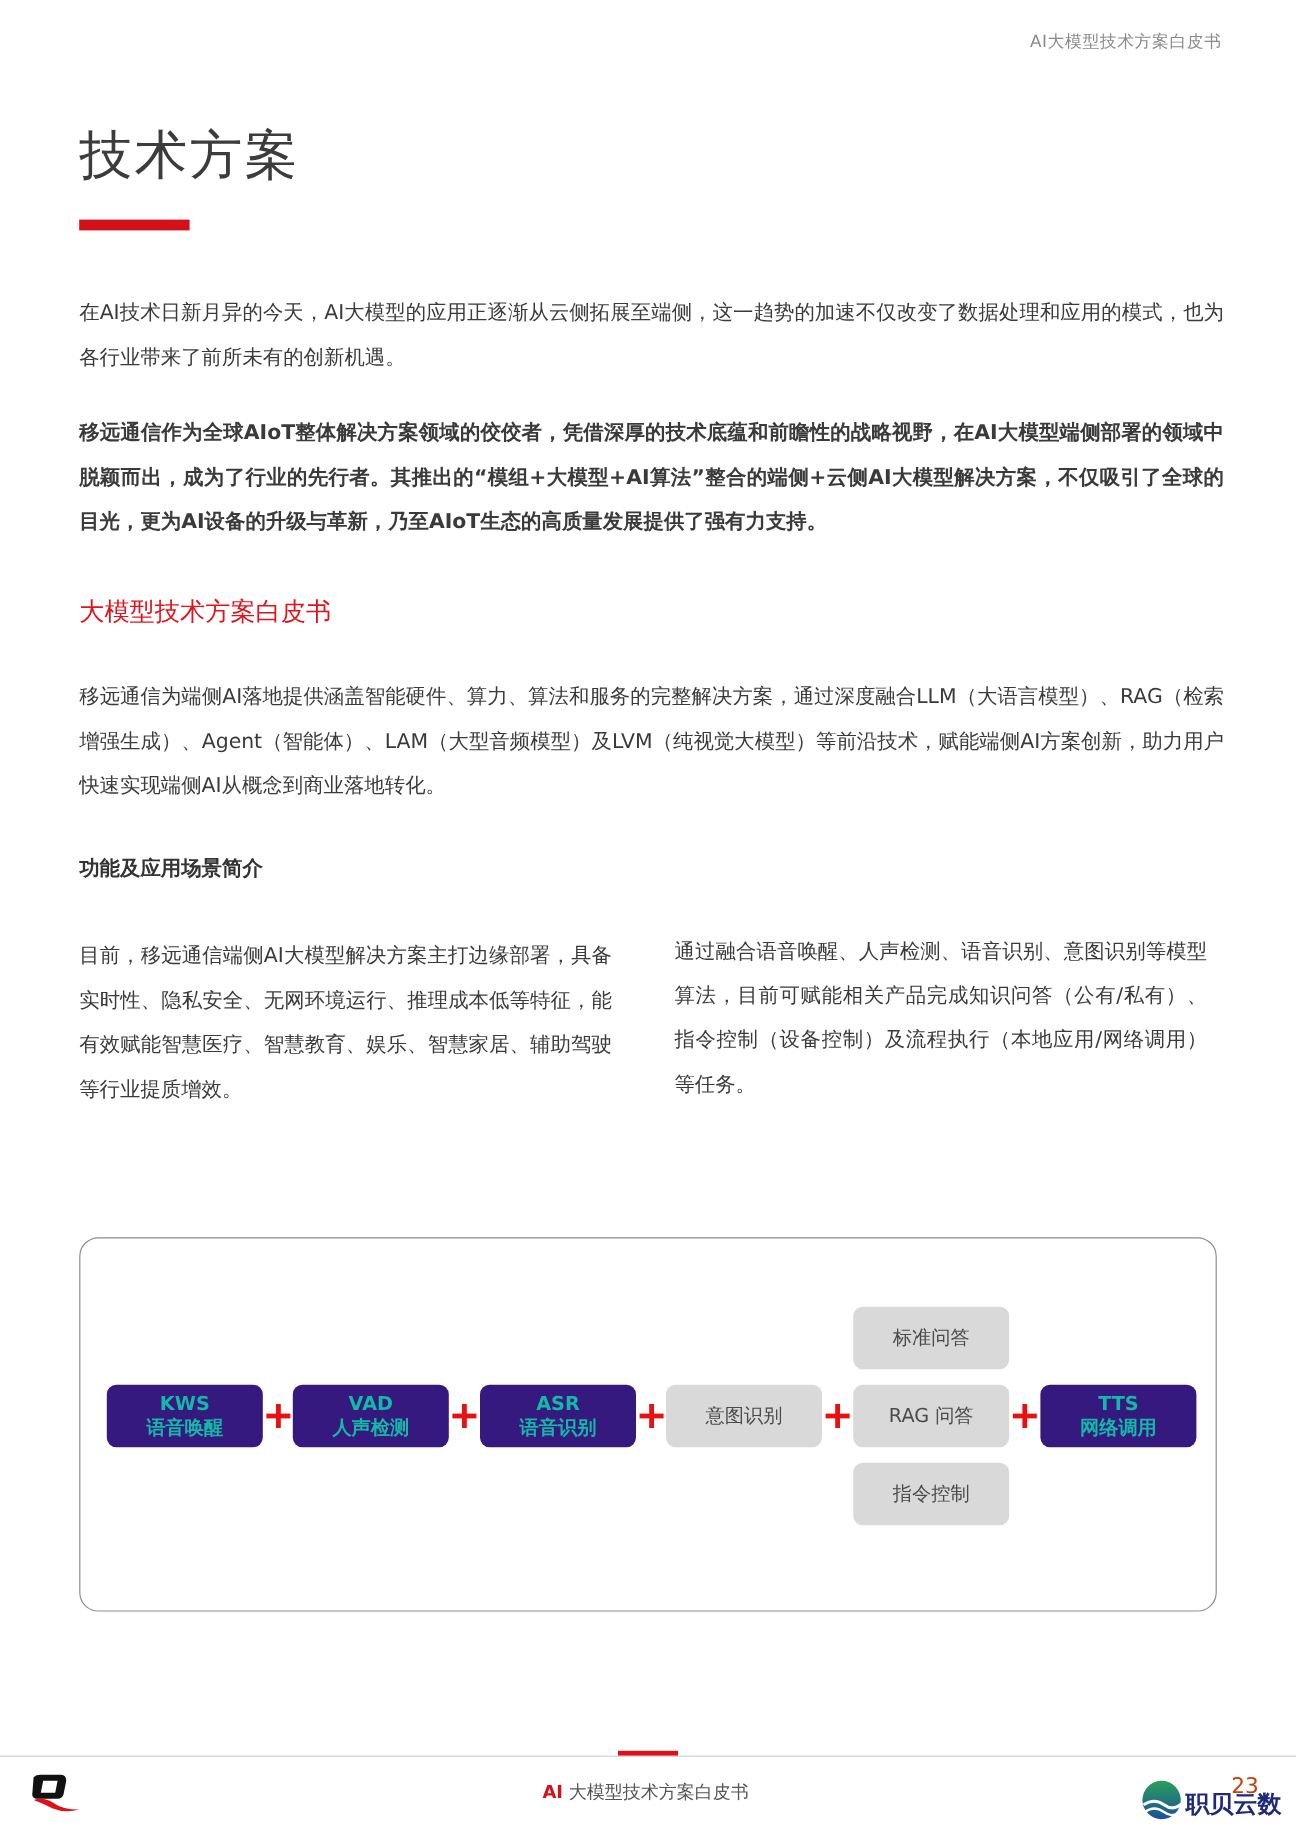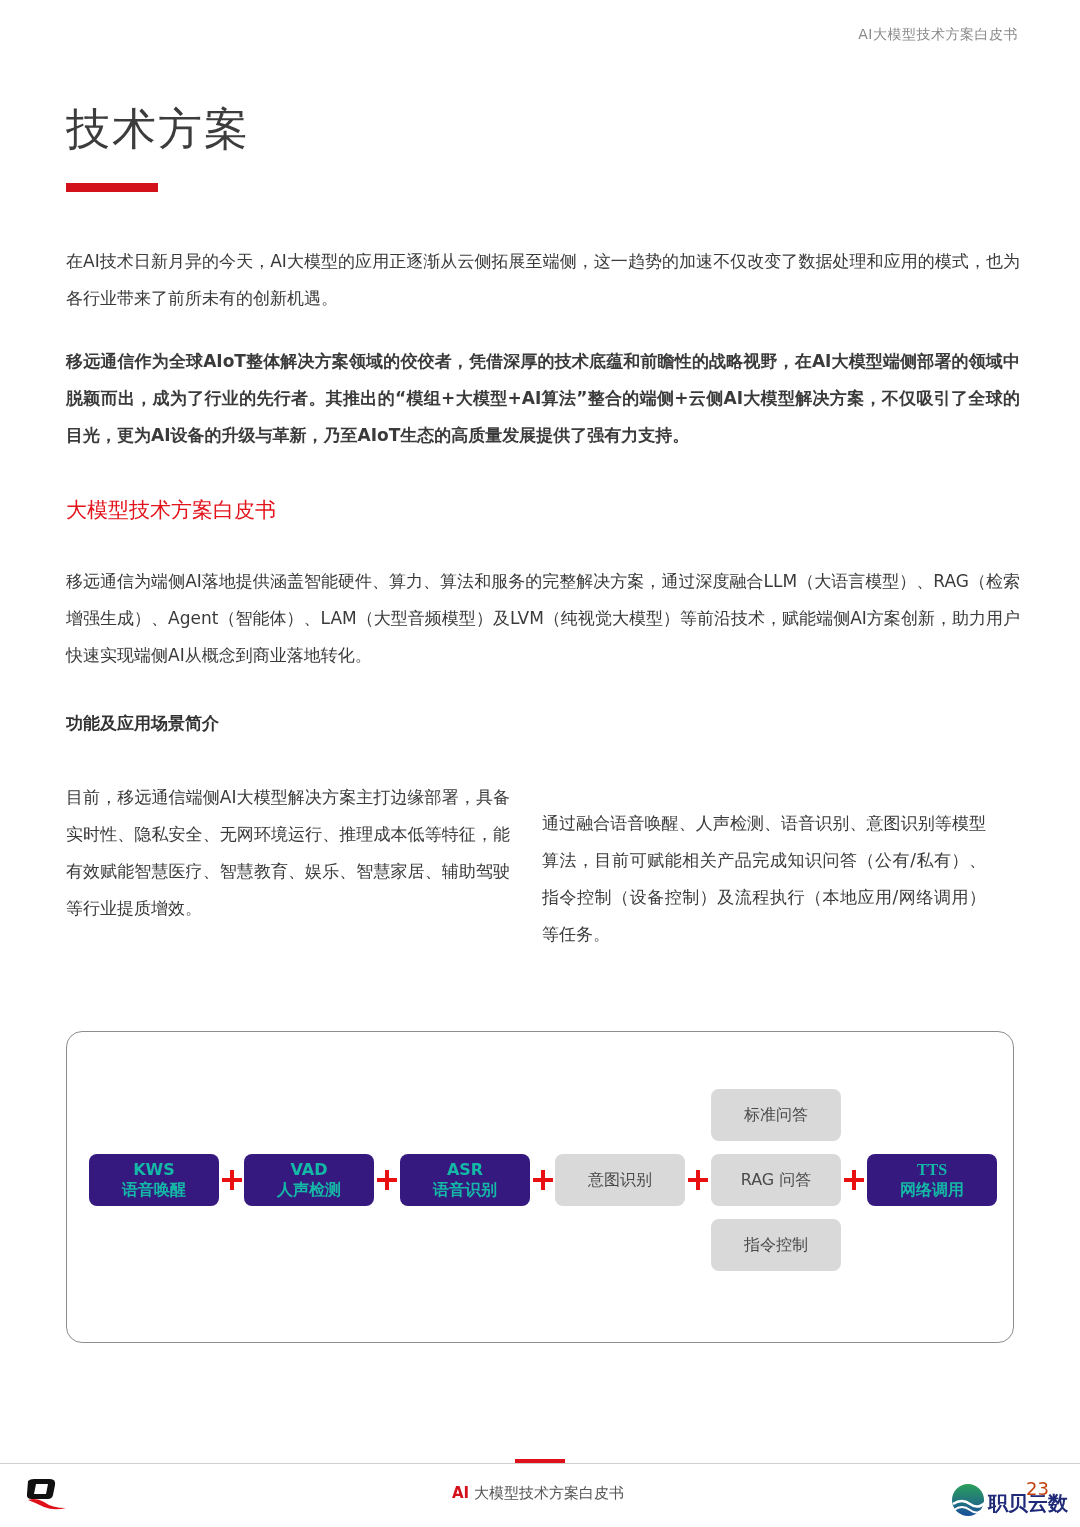--- a/index.html
+++ b/index.html
@@ -9,21 +9,21 @@
   .title { position:absolute; left:66px; top:100px; font-size:44px; color:#3c3c3c; font-weight:normal; letter-spacing:2px; }
   .title-bar { position:absolute; left:66px; top:183px; width:92px; height:9px; background:#d3111b; }
   .para { position:absolute; left:66px; width:954px; font-size:17px; line-height:37px; color:#3a3a3a; text-align:justify; }
   .p1 { top:243px; }
   .p2 { top:343px;font-weight:bold; }
   .sec { position:absolute; left:66px; top:496px; font-size:21px; color:#e3131b; }
   .p3 { top:563px; }
   .sub { position:absolute; left:66px; top:712px; font-size:17px; font-weight:bold; color:#333;text-align:right; }
   .col { position:absolute; width:444px; font-size:17px; line-height:37px; color:#3a3a3a; text-align:justify; }
   .cl { left:66px; top:779px; }
-  .cr { left:542px; top:775px;margin-top:30px; }
+  .cr { left:562px; top:775px; }
   .diagram { position:absolute; left:66px; top:1031px; width:948px; height:312px;
              border:1.5px solid #8d8d8d; border-radius:16px; box-sizing:border-box; }
   .node { position:absolute; width:130px; height:52px; border-radius:8px; box-sizing:border-box;
           display:flex; flex-direction:column; align-items:center; justify-content:center; text-align:center; }
   .node.dark { background:#35197e; color:#14b8a6; font-weight:bold; font-size:16px; line-height:20px; }
   .node.light { background:#d9d9d9; color:#4a4a4a; font-size:16px; }
   .plus { position:absolute; width:20px; height:20px; }
   .plus::before, .plus::after { content:""; position:absolute; background:#e81010; }
   .plus::before { left:8px; top:0; width:4px; height:20px; }
   .plus::after { left:0; top:8px; width:20px; height:4px; }
@@ -84,21 +84,21 @@
     <span>标准问答</span>
   </div>
   <div class="node light" style="left:644px; top:122px;">
     <span>RAG 问答</span>
   </div>
   <div class="node light" style="left:644px; top:187px;">
     <span>指令控制</span>
   </div>
   <div class="plus" style="left:777px; top:138px;"></div>
 
-  <div class="node dark" style="left:800px; top:122px;font-family:Liberation Serif, serif;">
+  <div class="node dark" style="left:800px; top:122px;">
     <span>TTS</span>
     <span>网络调用</span>
   </div>
 </div>
 
 <div class="footer-line"></div>
 <div class="footer-red"></div>
 
 <svg class="logo-left" viewBox="0 0 50 34">
   <path d="M8 3 Q10 1 14 1 L30 1 Q36 1 35 7 L33 17 Q32 21 28 21 L12 21 Q6 21 7 16 L8 3 Z M16 6 L14 16 L26 16 L28 6 Z" fill="#111" fill-rule="evenodd"></path>

